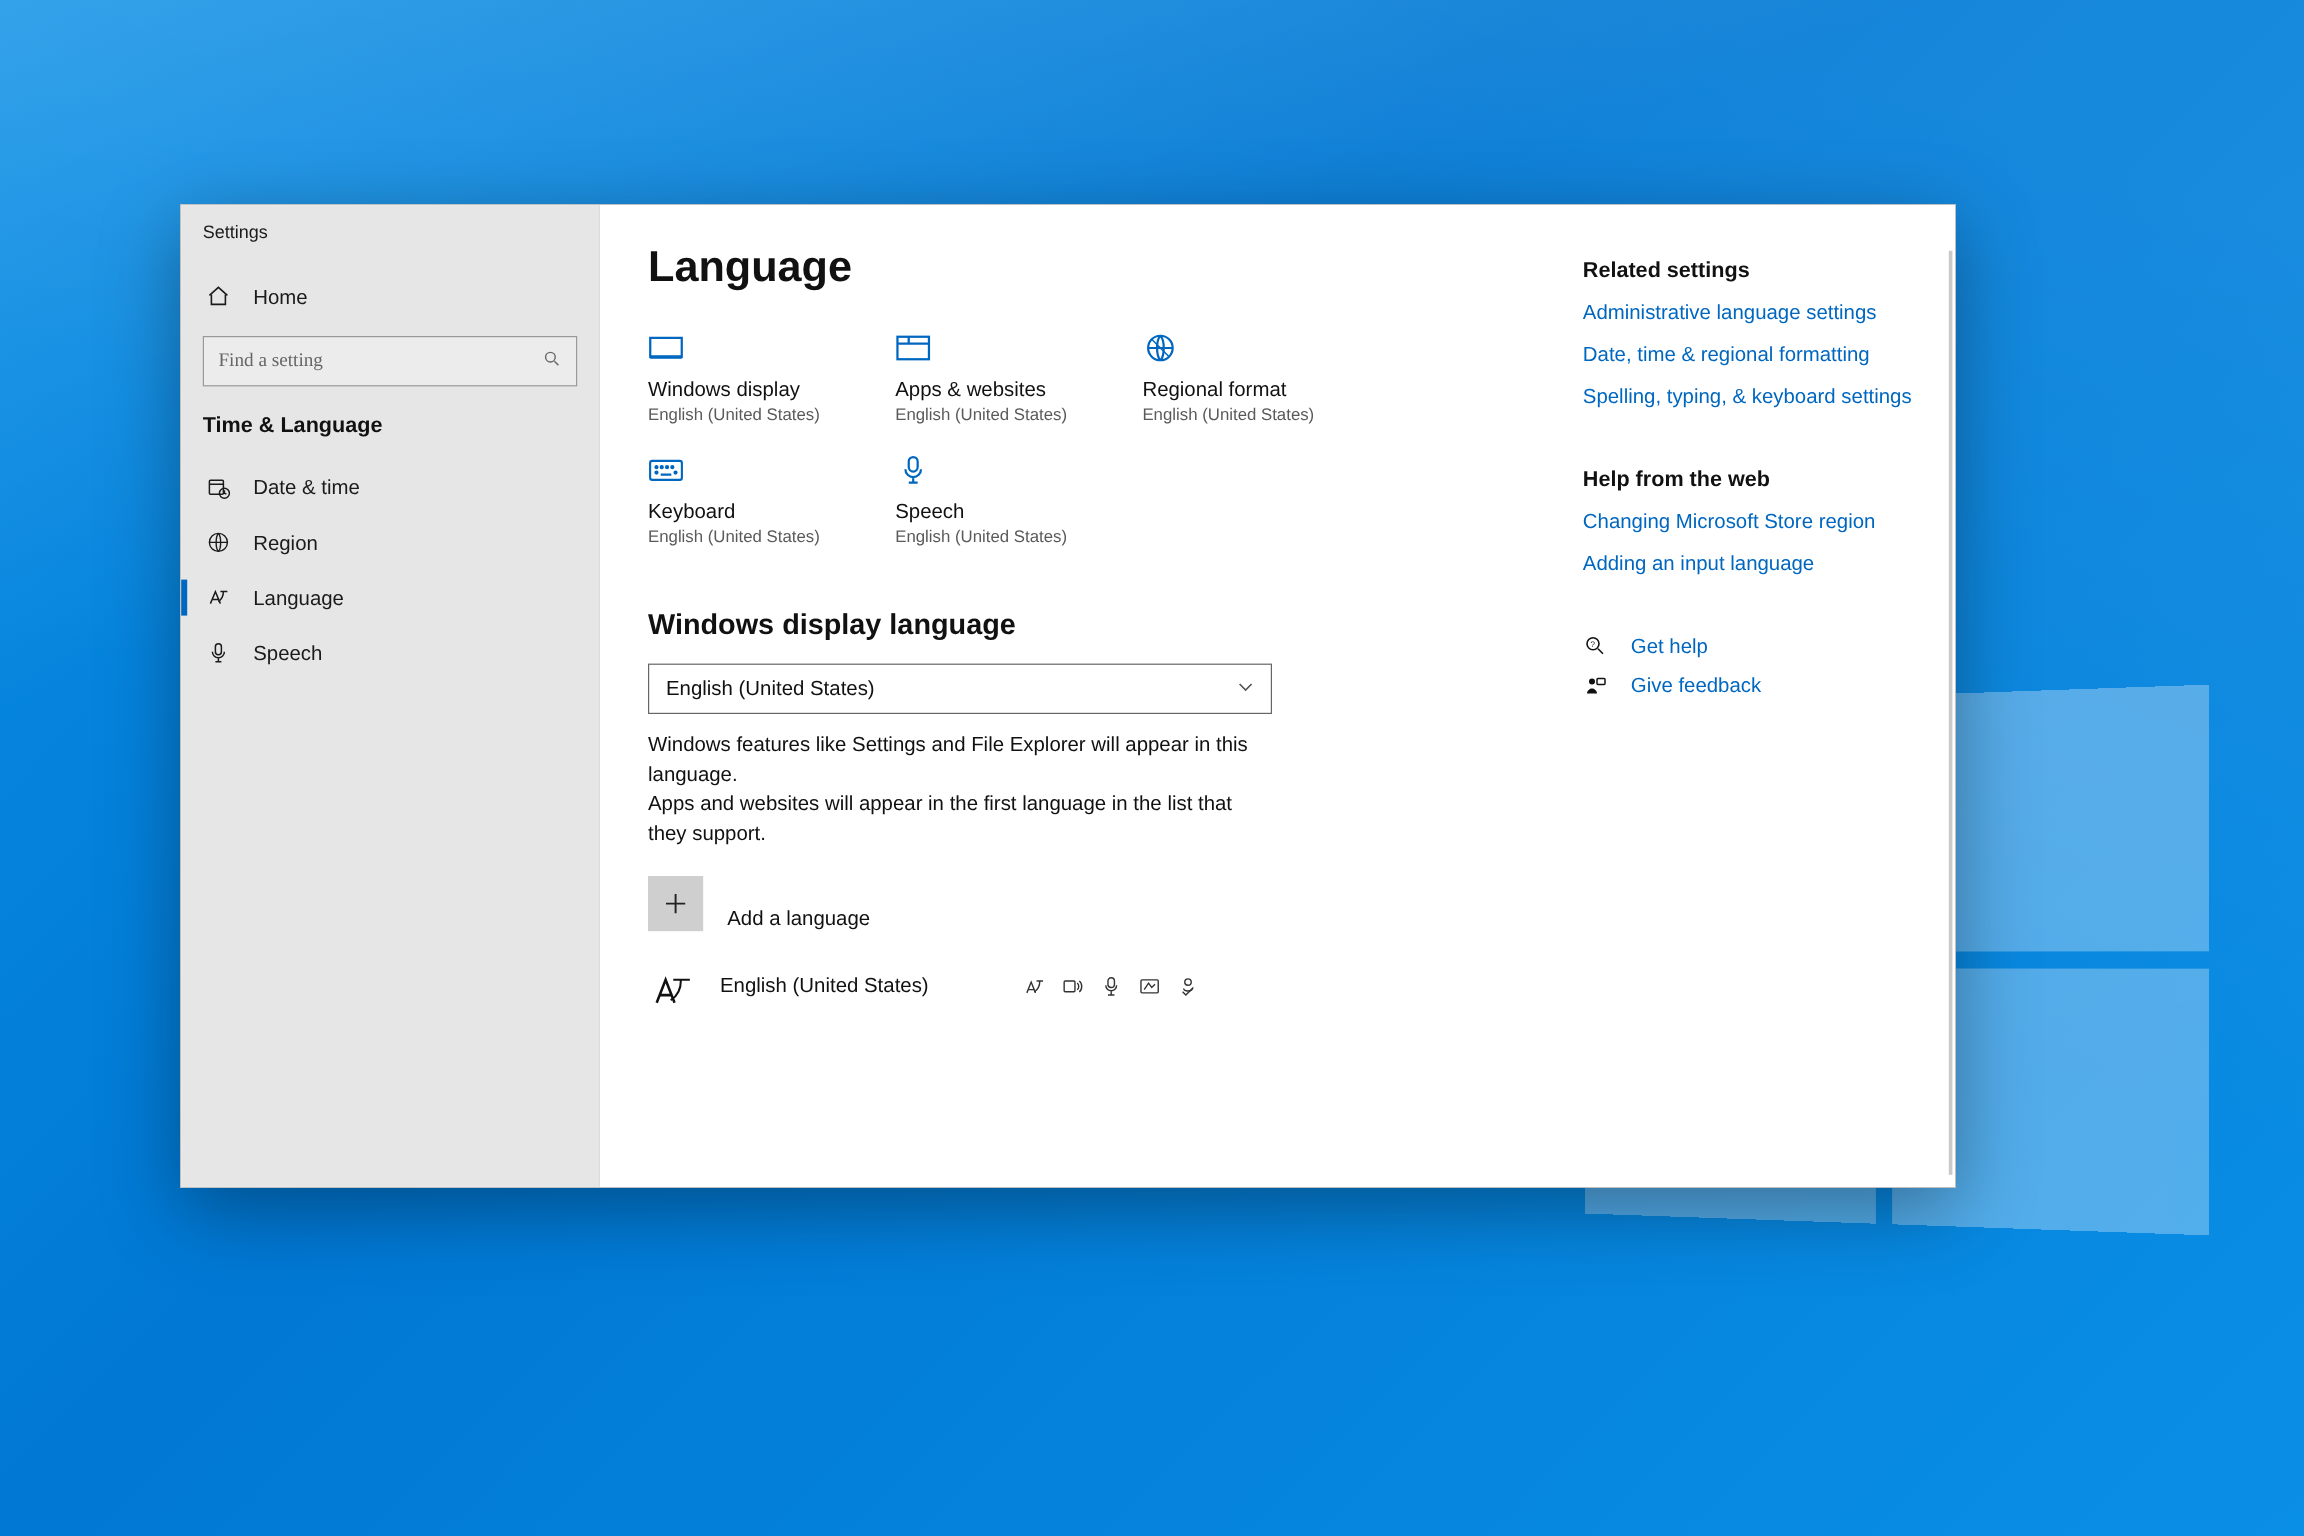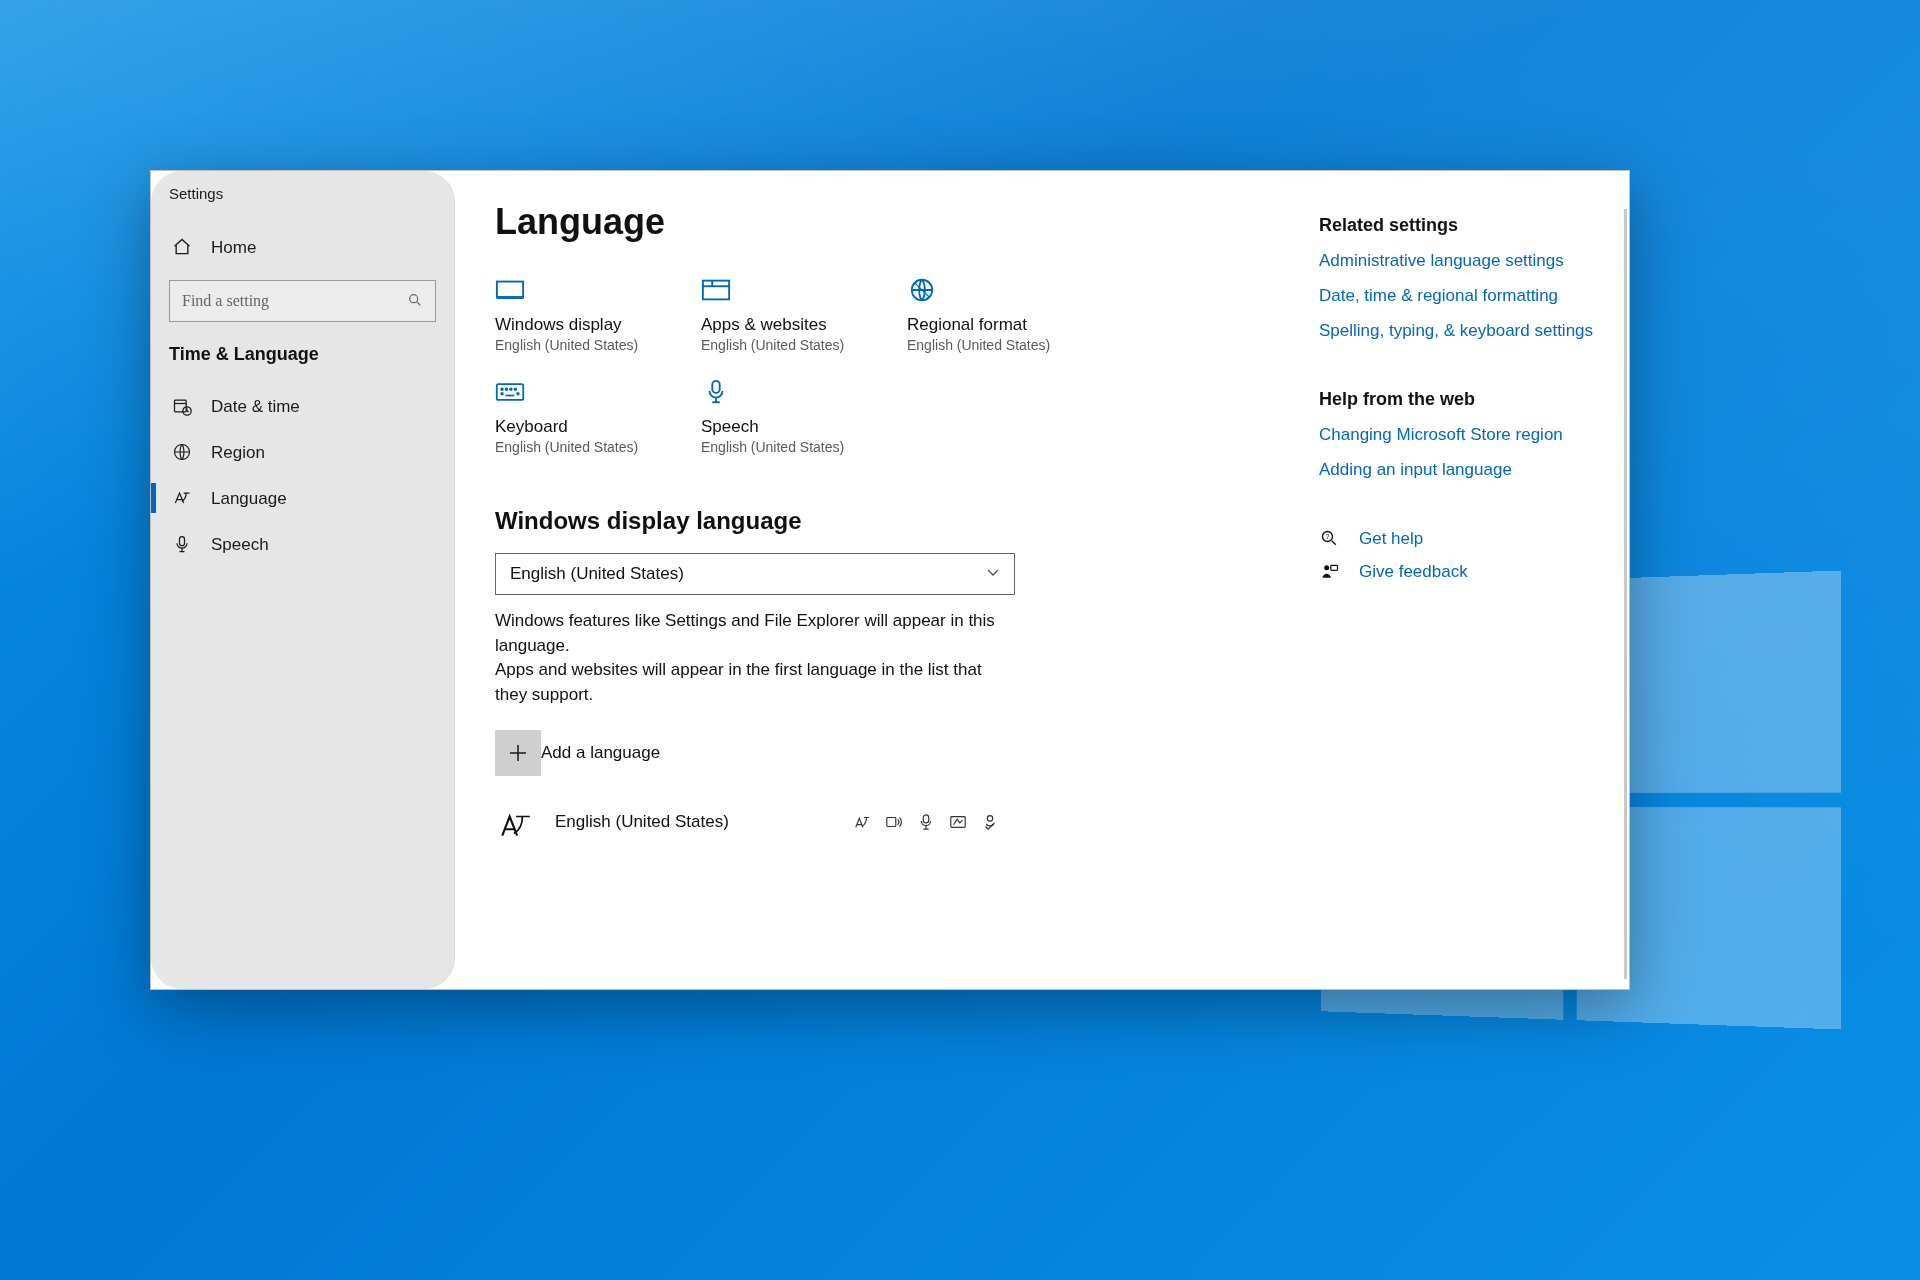--- a/index.html
+++ b/index.html
@@ -32,26 +32,25 @@
     left:150px; top:170px;
     width:1480px; height:820px;
     background:#fff;
     box-shadow: 0 18px 60px rgba(0,0,0,0.35);
     display:flex;
     border:1px solid #bfbfbf;
   }
 
   
   .sidebar {
-    width:304px; height:100%;
+    width:349px; height:100%;
     background:#e6e6e6;
     border-right:1px solid #dcdcdc;
     display:flex; flex-direction:column;
     padding-top:8px;
-    border-radius:31px;
   }
   .sidebar .appname {
     font-size:15px; color:#1b1b1b; padding:6px 0 22px 18px;
   }
   .sidebar .home-row, .sidebar .nav-row {
     display:flex; align-items:flex-end; gap:18px;
     padding:12px 18px 12px 20px;
     font-size:17px; color:#1b1b1b; cursor:pointer;
   }
   .sidebar .icon { width:22px; height:22px; display:inline-flex; align-items:center; justify-content:center; color:#1b1b1b; flex-shrink:0; }
@@ -107,21 +106,21 @@
     width:520px; height:42px; border:1px solid #666;
     display:flex; align-items:center; padding:0 14px; font-size:17px; color:#111;
     justify-content:space-between; cursor:pointer; background:#fff;
   }
   .dropdown .chev { color:#555; }
   .hint {
     font-size:17px; color:#111; max-width:520px; margin-top:14px; line-height:1.45;
   }
 
   .addlang {
-    display:flex; align-items:center; margin-top:22px; cursor:pointer;
+    display:flex; align-items:flex-end; gap:20px; margin-top:22px; cursor:pointer;
     width:max-content;
   }
   .addlang .plusbox {
     width:46px; height:46px; background:#cfcfcf; display:flex; align-items:center; justify-content:center;
   }
   .addlang .plusbox svg { width:20px; height:20px; color:#222; }
   .addlang .alabel { font-size:17px; color:#111; }
 
   .langrow {
     display:flex; align-items:center; gap:20px; margin-top:26px;

